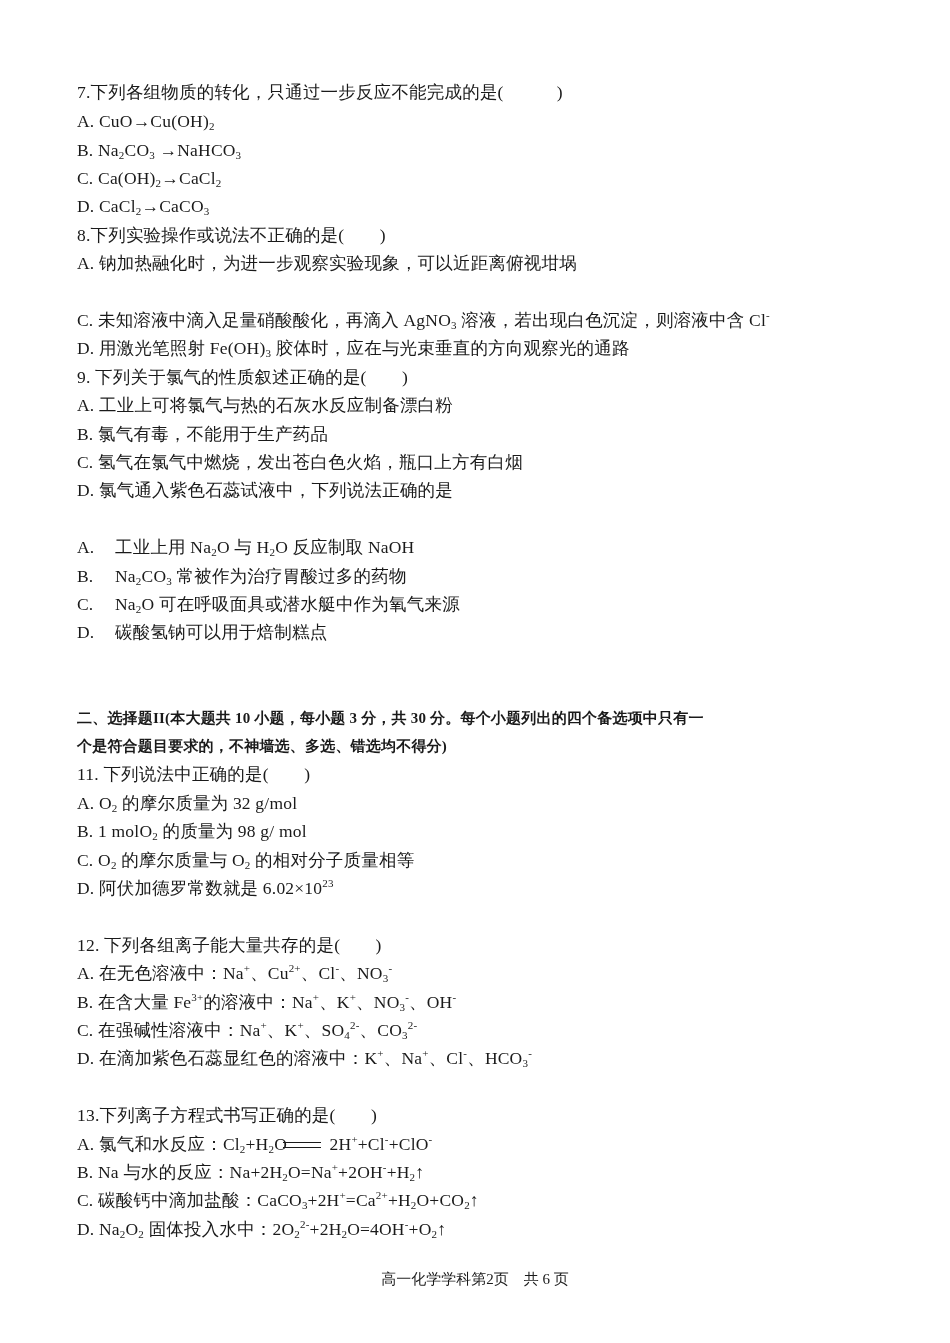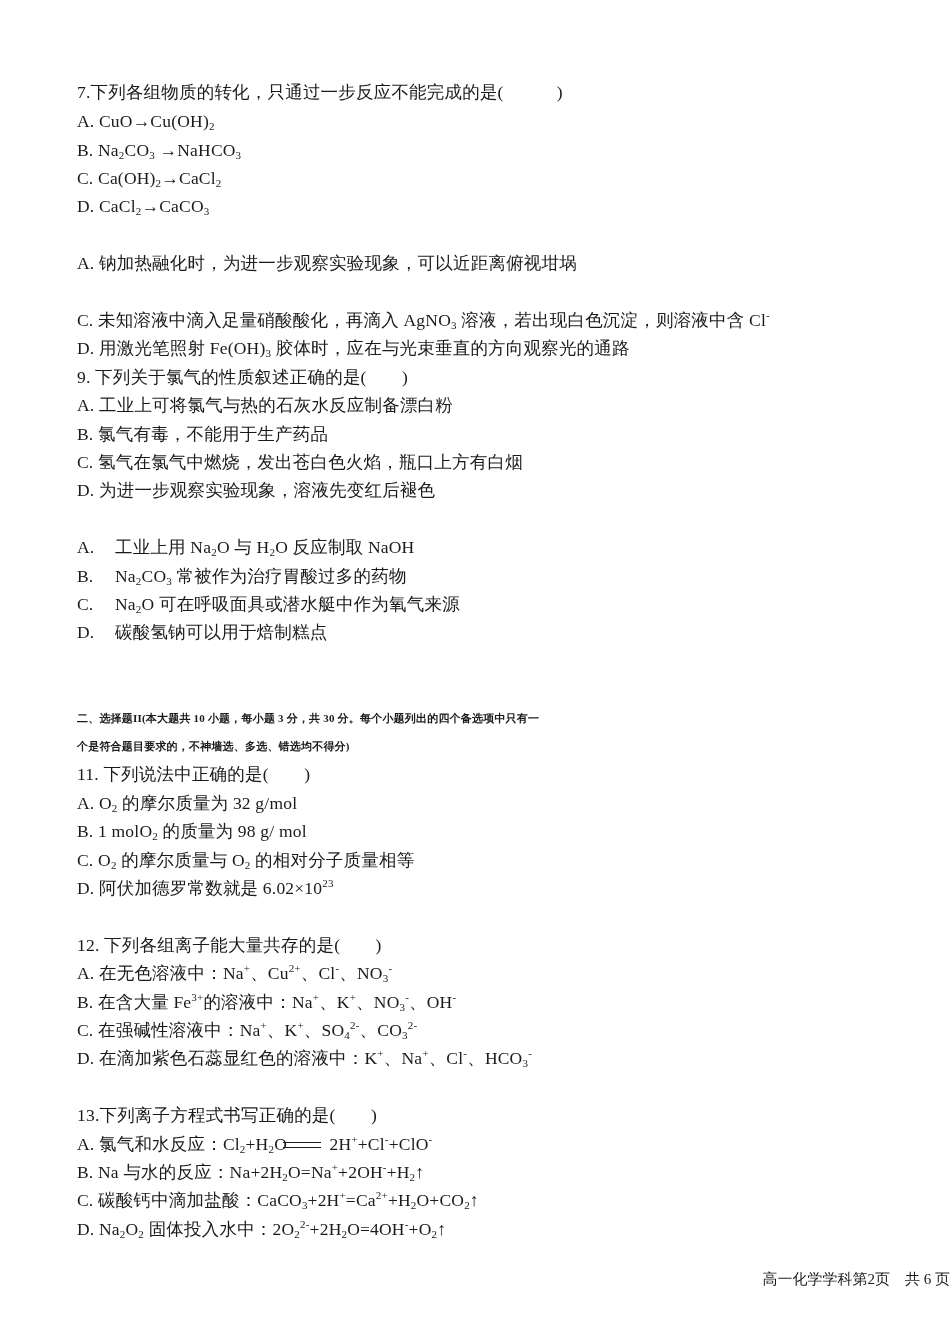--- a/index.html
+++ b/index.html
@@ -1,49 +1,50 @@
 <!DOCTYPE html>
 <html><head>
 <meta charset="utf-8">
 <style>
   html, body { margin: 0; padding: 0; background: #ffffff; }
   body { width: 950px; height: 1343px; position: relative; overflow: hidden;
          font-family: "Liberation Serif", "DejaVu Serif", serif; color: #1a1a1a; }
   .page { position: absolute; left: 0; top: 0; width: 950px; height: 1343px; }
   .line { position: absolute; left: 77px; font-size: 17.5px; line-height: 24px; white-space: nowrap; letter-spacing: 0.2px; }
-  .bold { font-weight: bold; font-size: 11px; }
+  .bold { font-weight: bold; font-size: 15px; }
   sub { font-size: 11px; vertical-align: -3px; line-height: 0; }
   sup { font-size: 11px; vertical-align: 7px; line-height: 0; }
   .optlbl { display: inline-block; }
   .wide .optlbl { width: 38px; }
-  .footer { position: absolute; top: 1270px; left: 0; width: 950px; text-align: right; font-size: 15px; }
+  .footer { position: absolute; top: 1270px; left: 0; width: 950px; text-align: center; font-size: 15px; }
   .eq { display:inline-block; position: relative; width: 40px; height: 14px; vertical-align: middle; margin: 0 4px 0 -6px; }
   .eq .t { position:absolute; left:2px; right:0; top:3px; border-top: 1.5px solid #1a1a1a; }
   .eq .b { position:absolute; left:2px; right:0; top:8px; border-top: 1.5px solid #1a1a1a; }
 </style>
 </head>
 <body>
 
 <div class="page">
 
   <div class="line" style="top:80px">7.下列各组物质的转化，只通过一步反应不能完成的是(　　　)</div>
   <div class="line" style="top:109px"><span class="optlbl">A.</span> <span>CuO→Cu(OH)<sub>2</sub></span></div>
   <div class="line" style="top:138px"><span class="optlbl">B.</span> <span>Na<sub>2</sub>CO<sub>3</sub> →NaHCO<sub>3</sub></span></div>
   <div class="line" style="top:166px"><span class="optlbl">C.</span> <span>Ca(OH)<sub>2</sub>→CaCl<sub>2</sub></span></div>
   <div class="line" style="top:194px"><span class="optlbl">D.</span> <span>CaCl<sub>2</sub>→CaCO<sub>3</sub></span></div>
 
+  <div class="line" style="top:223px">8.下列实验操作或说法不正确的是(　　)</div>
   <div class="line" style="top:251px"><span class="optlbl">A.</span> <span>钠加热融化时，为进一步观察实验现象，可以近距离俯视坩埚</span></div>
   <div class="line" style="top:308px"><span class="optlbl">C.</span> <span>未知溶液中滴入足量硝酸酸化，再滴入 AgNO<sub>3</sub> 溶液，若出现白色沉淀，则溶液中含 Cl<sup>-</sup></span></div>
   <div class="line" style="top:336px"><span class="optlbl">D.</span> <span>用激光笔照射 Fe(OH)<sub>3</sub> 胶体时，应在与光束垂直的方向观察光的通路</span></div>
 
   <div class="line" style="top:365px">9. 下列关于氯气的性质叙述正确的是(　　)</div>
   <div class="line" style="top:393px"><span class="optlbl">A.</span> <span>工业上可将氯气与热的石灰水反应制备漂白粉</span></div>
   <div class="line" style="top:422px"><span class="optlbl">B.</span> <span>氯气有毒，不能用于生产药品</span></div>
   <div class="line" style="top:450px"><span class="optlbl">C.</span> <span>氢气在氯气中燃烧，发出苍白色火焰，瓶口上方有白烟</span></div>
-  <div class="line" style="top:478px"><span class="optlbl">D.</span> <span>为进一步观察实验现象，溶液先变红后褪色</span></div>
+  <div class="line" style="top:478px"><span class="optlbl">D.</span> <span>氯气通入紫色石蕊试液中，下列说法正确的是</span></div>
 
   <div class="line wide" style="top:535px"><span class="optlbl">A.</span><span>工业上用 Na<sub>2</sub>O 与 H<sub>2</sub>O 反应制取 NaOH</span></div>
   <div class="line wide" style="top:564px"><span class="optlbl">B.</span><span>Na<sub>2</sub>CO<sub>3</sub> 常被作为治疗胃酸过多的药物</span></div>
   <div class="line wide" style="top:592px"><span class="optlbl">C.</span><span>Na<sub>2</sub>O 可在呼吸面具或潜水艇中作为氧气来源</span></div>
   <div class="line wide" style="top:620px"><span class="optlbl">D.</span><span>碳酸氢钠可以用于焙制糕点</span></div>
 
   <div class="line bold" style="top:706px">二、选择题II(本大题共 10 小题，每小题 3 分，共 30 分。每个小题列出的四个备选项中只有一</div>
   <div class="line bold" style="top:734px">个是符合题目要求的，不神墙选、多选、错选均不得分)</div>
 
   <div class="line" style="top:762px">11. 下列说法中正确的是(　　)</div>

